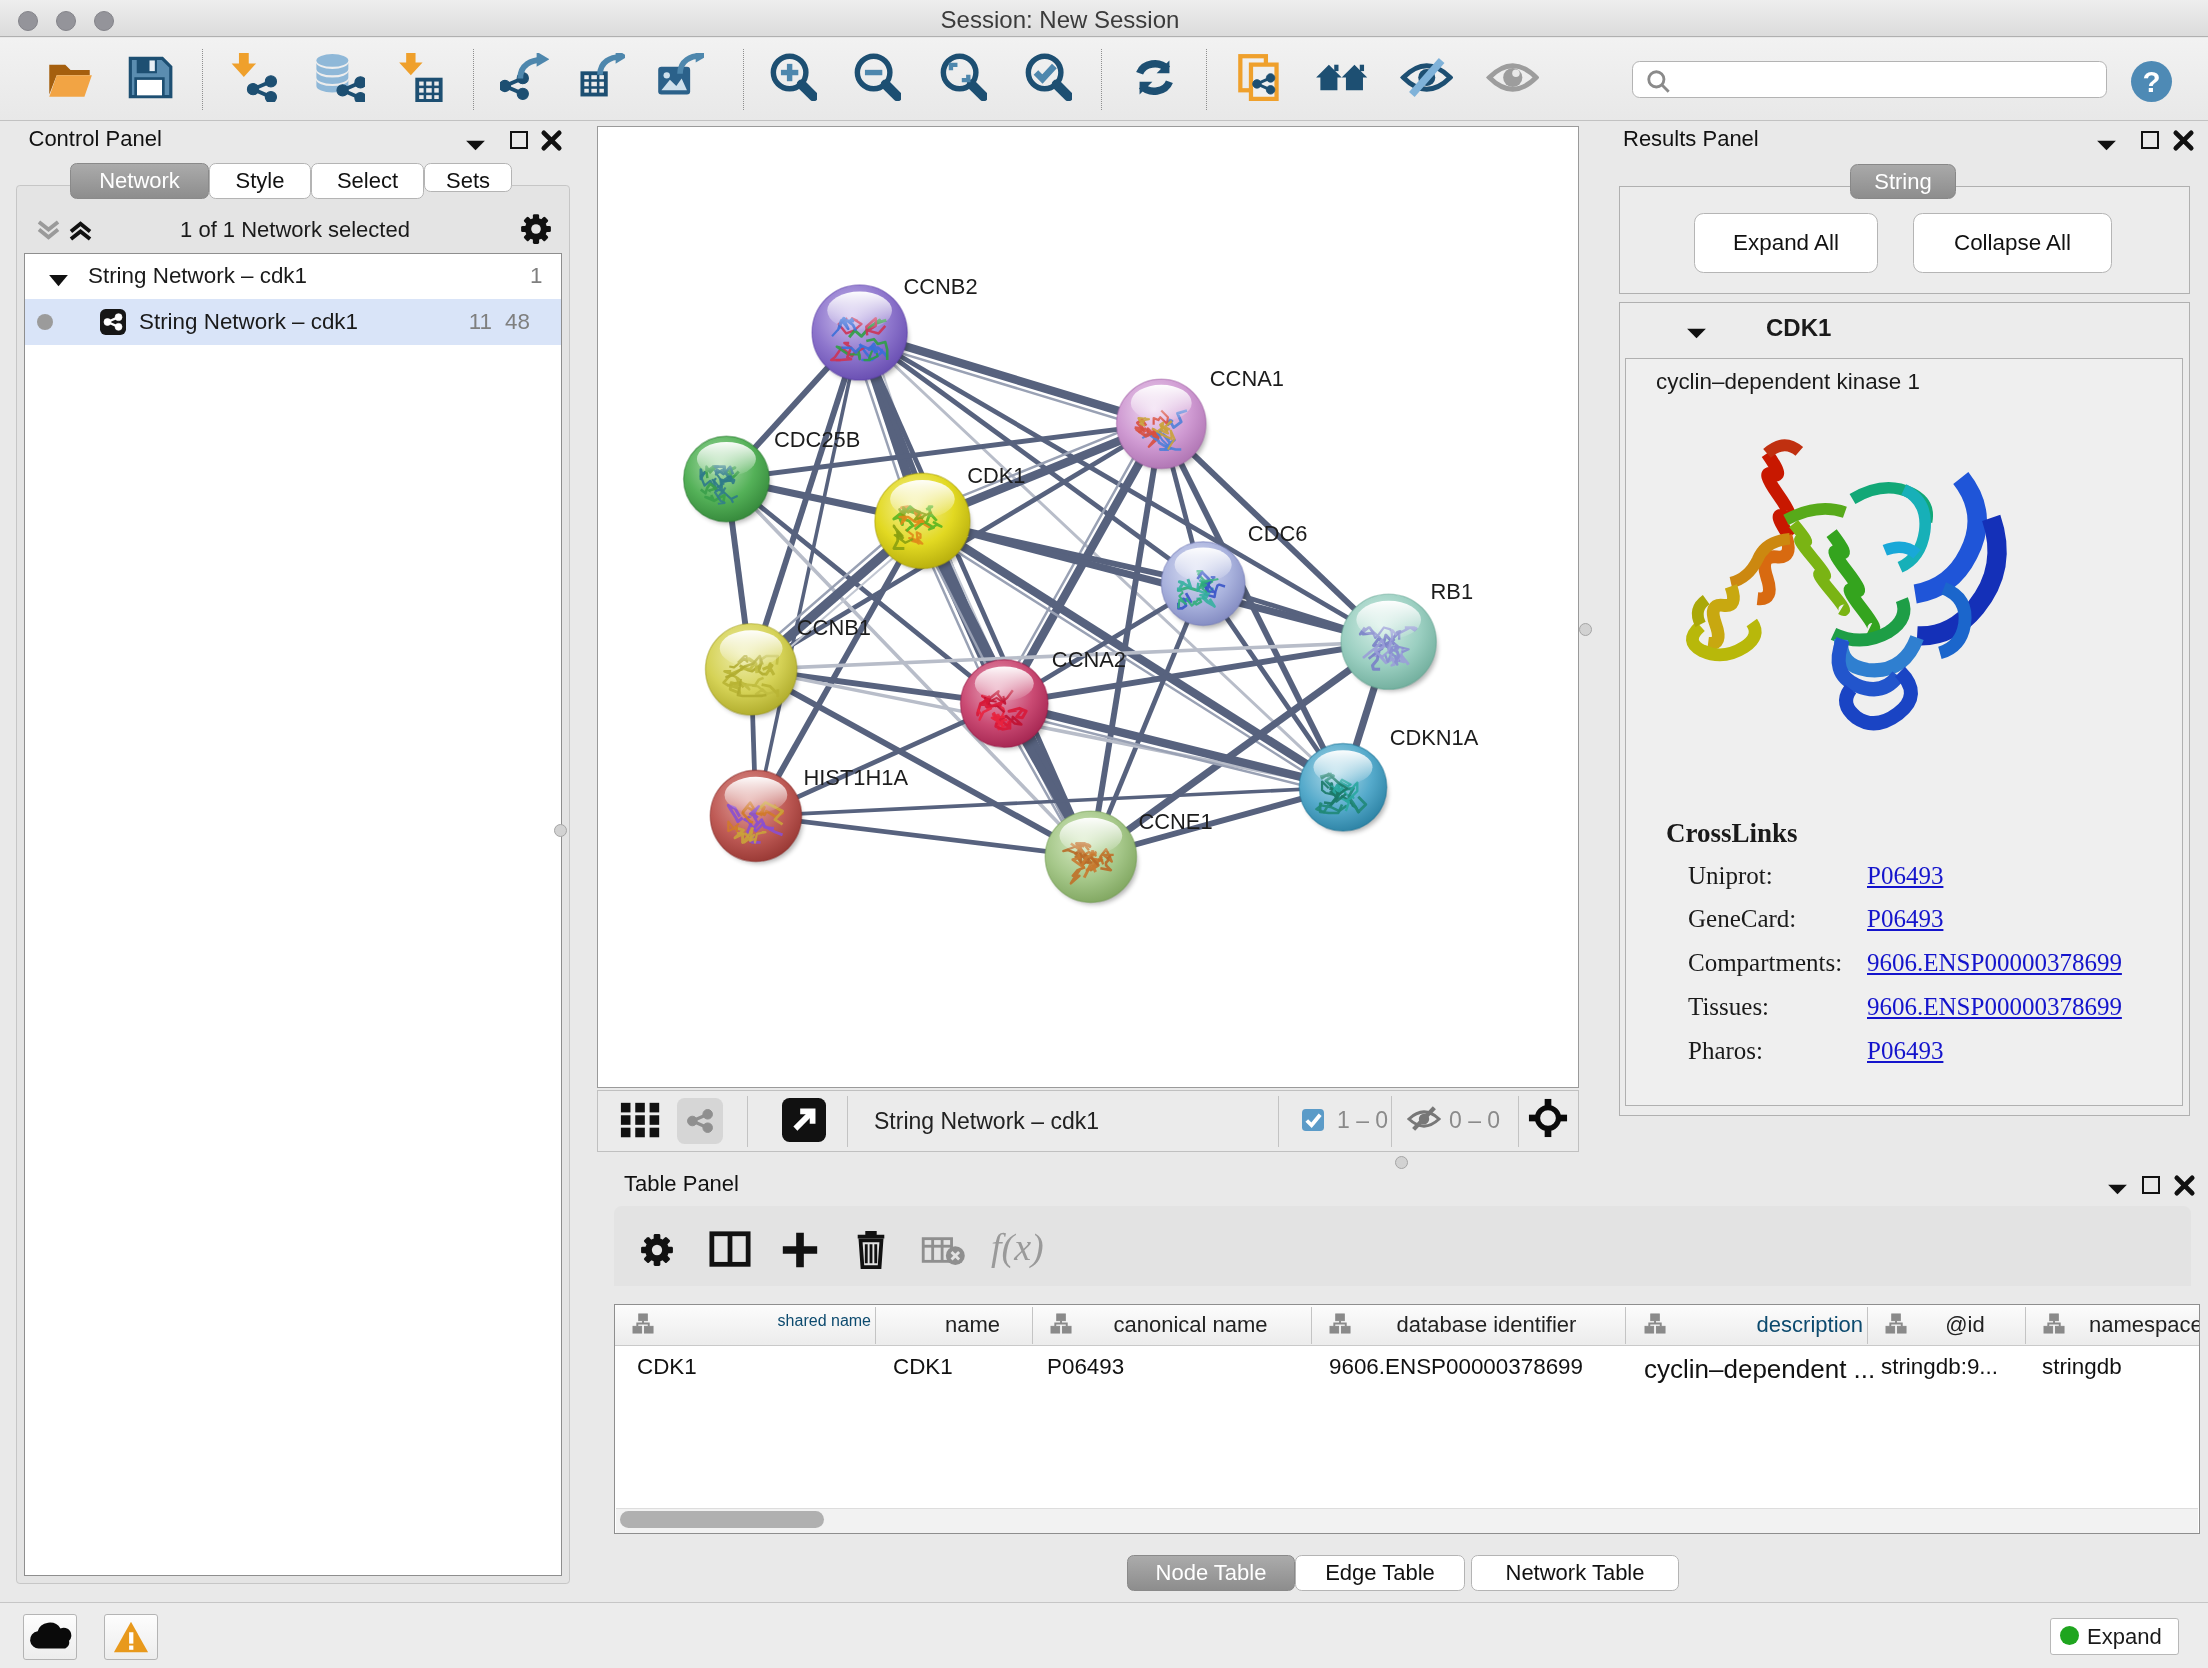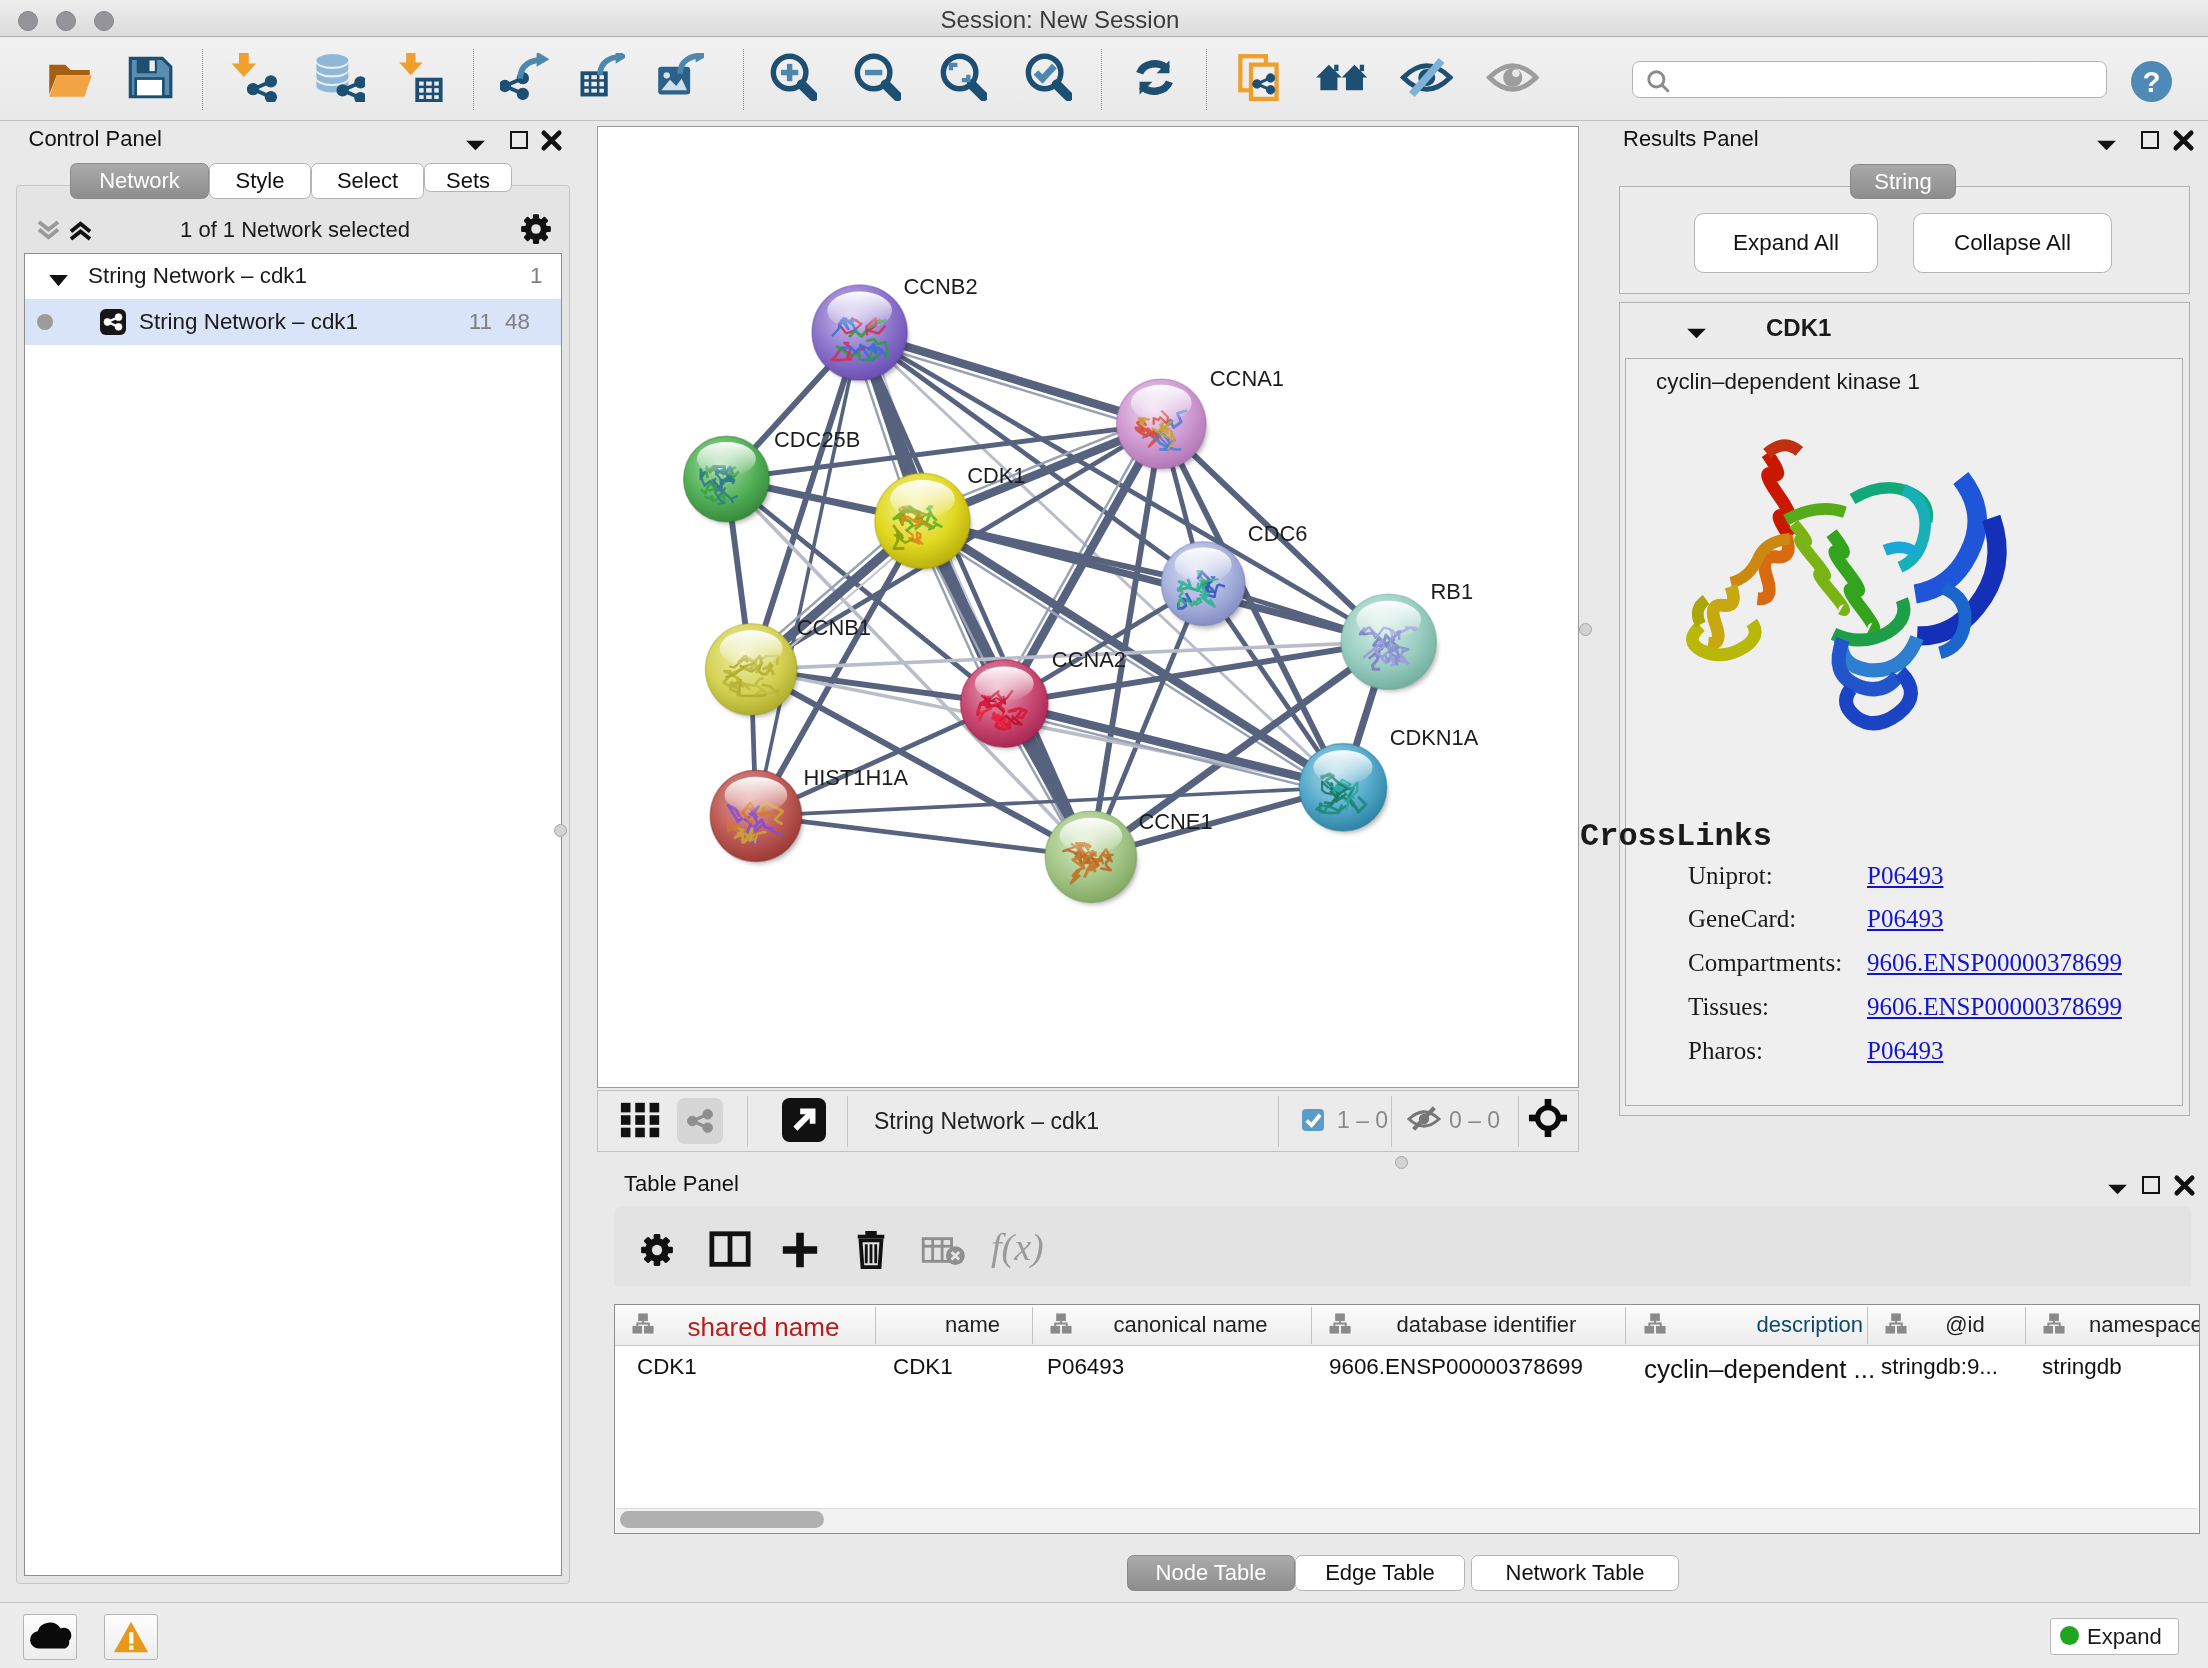--- a/index.html
+++ b/index.html
@@ -681,21 +681,21 @@
       <path d="M190 66 q34 -20 62 -6 q20 10 16 30" fill="none" stroke="#12a877" stroke-width="12.15"></path>
       <path d="M244 56 q26 12 22 44 q-4 28 -26 38" fill="none" stroke="#17b0b8" stroke-width="12.15"></path>
       <path d="M224 120 q20 -8 34 4" fill="none" stroke="#19a8d8" stroke-width="12.15"></path>
       <path d="M304 44 q30 38 8 80 q-18 36 -56 42" fill="none" stroke="#1f55d8" stroke-width="20.25"></path>
       <path d="M336 86 q18 52 -16 94 q-26 32 -62 30" fill="none" stroke="#1430b8" stroke-width="20.25"></path>
       <path d="M258 212 q-14 38 -52 34 q-30 -4 -28 -32" fill="none" stroke="#2f7fd0" stroke-width="14.85"></path>
       <path d="M180 214 q-14 36 14 48 q28 12 44 -10" fill="none" stroke="#2255cc" stroke-width="14.85"></path>
       <path d="M240 248 q24 24 -2 44 q-24 18 -44 4 q-18 -14 -6 -30" fill="none" stroke="#1a44c4" stroke-width="14.85"></path>
       <path d="M286 160 q26 10 22 38 q-4 24 -26 30" fill="none" stroke="#1b66cc" stroke-width="13.5"></path>
     </svg></div>
-<div class="abs" style="left:1580px;top:818px;font-family:Liberation Mono, monospace;font-weight:bold;font-size:32px">CrossLinks</div>
+<div class="abs" style="left:1666px;top:818px;font-family:Liberation Serif, serif;font-weight:bold;font-size:27px">CrossLinks</div>
 <div class="abs" style="left:1688px;top:862px;font-family:'Liberation Serif',serif;font-size:25px">Uniprot:</div>
 <div class="abs" style="left:1867px;top:862px;font-family:'Liberation Serif',serif;font-size:25px"><a class="lnk">P06493</a></div>
 <div class="abs" style="left:1688px;top:905px;font-family:'Liberation Serif',serif;font-size:25px">GeneCard:</div>
 <div class="abs" style="left:1867px;top:905px;font-family:'Liberation Serif',serif;font-size:25px"><a class="lnk">P06493</a></div>
 <div class="abs" style="left:1688px;top:949px;font-family:'Liberation Serif',serif;font-size:25px">Compartments:</div>
 <div class="abs" style="left:1867px;top:949px;font-family:'Liberation Serif',serif;font-size:25px"><a class="lnk">9606.ENSP00000378699</a></div>
 <div class="abs" style="left:1688px;top:993px;font-family:'Liberation Serif',serif;font-size:25px">Tissues:</div>
 <div class="abs" style="left:1867px;top:993px;font-family:'Liberation Serif',serif;font-size:25px"><a class="lnk">9606.ENSP00000378699</a></div>
 <div class="abs" style="left:1688px;top:1037px;font-family:'Liberation Serif',serif;font-size:25px">Pharos:</div>
 <div class="abs" style="left:1867px;top:1037px;font-family:'Liberation Serif',serif;font-size:25px"><a class="lnk">P06493</a></div>
@@ -751,21 +751,21 @@
 <div class="abs" style="left:615px;top:1305px;width:1584px;height:41px;background:linear-gradient(#fcfcfc,#ececec);border-bottom:1px solid #c9c9c9"></div>
 <div class="abs" style="left:875px;top:1307px;height:37px;border-left:1px solid #c4c4c4"></div>
 <div class="abs" style="left:632px;top:1313px"><svg width="23" height="21" viewBox="0 0 24 22">
       <g transform="translate(1,1)" fill="#8a8a8a" stroke="#8a8a8a">
         <rect x="6" y="0" width="9" height="7"></rect>
         <rect x="0" y="13" width="9" height="7"></rect>
         <rect x="12" y="13" width="9" height="7"></rect>
         <path d="M10.5 7 v3 M4.5 13 v-3 h12 v3" fill="none" stroke-width="2"></path>
       </g>
     </svg></div>
-<div class="abs" style="left:656px;top:1312px;width:215px;text-align:center;font-size:26px;color:#b91c1c">shared name</div>
+<div class="abs" style="left:656px;top:1312px;width:215px;text-align:right;font-size:16px;color:#0c4a6e">shared name</div>
 <div class="abs" style="left:1032px;top:1307px;height:37px;border-left:1px solid #c4c4c4"></div>
 <div class="abs" style="left:917px;top:1312px;width:111px;text-align:center;font-size:22px;color:#222">name</div>
 <div class="abs" style="left:1311px;top:1307px;height:37px;border-left:1px solid #c4c4c4"></div>
 <div class="abs" style="left:1050px;top:1313px"><svg width="23" height="21" viewBox="0 0 24 22">
       <g transform="translate(1,1)" fill="#8a8a8a" stroke="#8a8a8a">
         <rect x="6" y="0" width="9" height="7"></rect>
         <rect x="0" y="13" width="9" height="7"></rect>
         <rect x="12" y="13" width="9" height="7"></rect>
         <path d="M10.5 7 v3 M4.5 13 v-3 h12 v3" fill="none" stroke-width="2"></path>
       </g>

